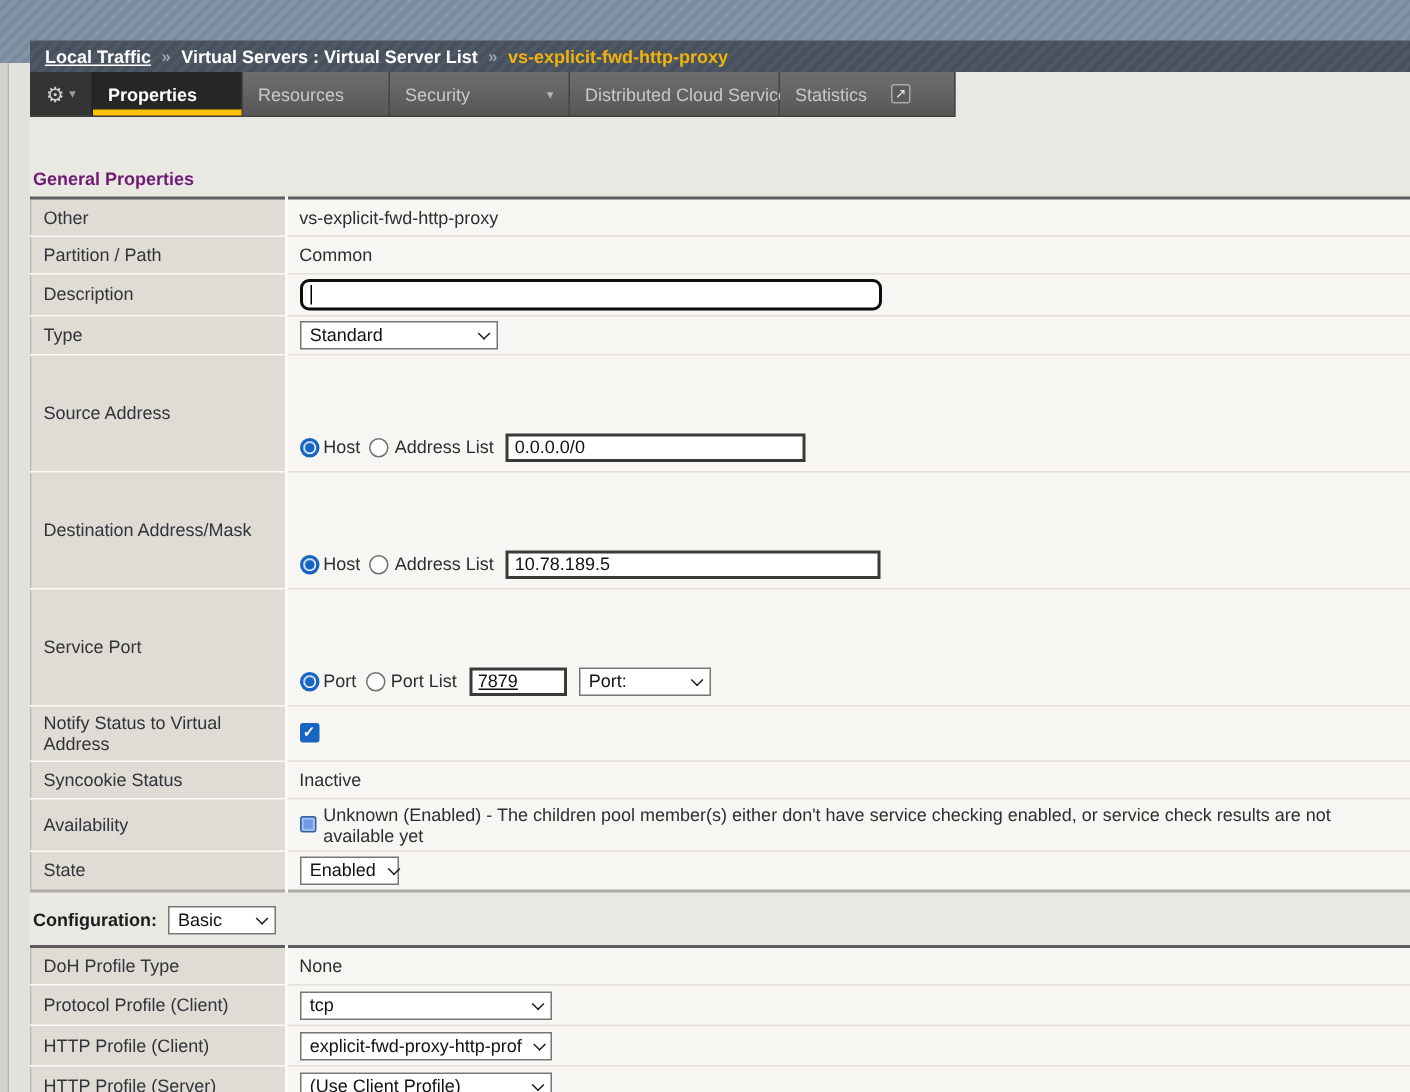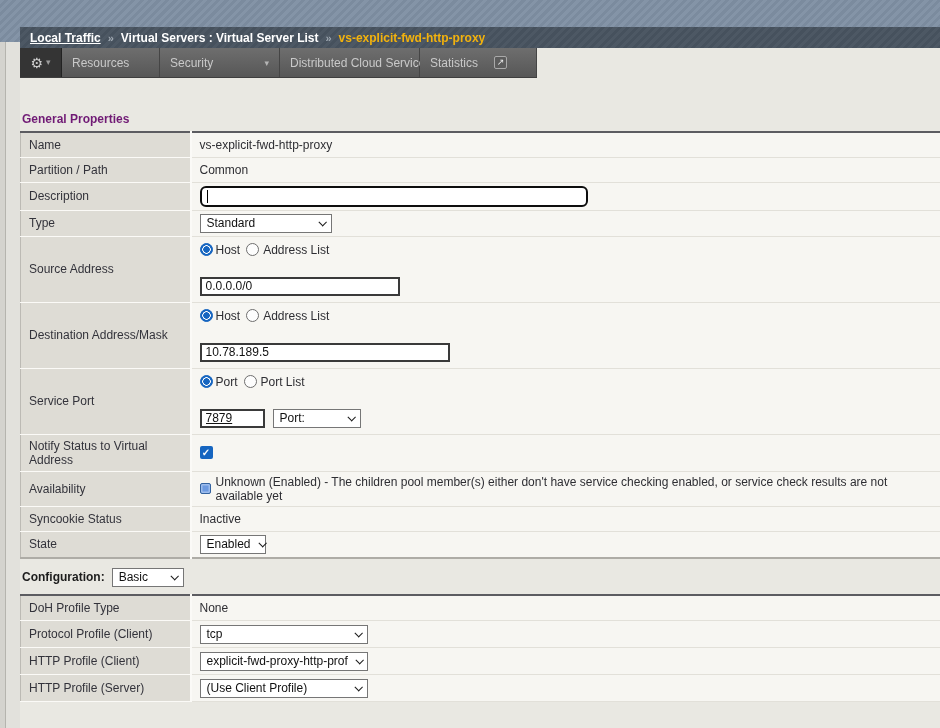--- a/index.html
+++ b/index.html
@@ -75,21 +75,21 @@
   td.lbl {
     width: 170px; background: #dedcd5; padding: 4px 8px;
     border-bottom: 1px solid #fbfaf7; border-right: 2px solid #fbfaf7;
     color: #33333b;
   }
   td.val {
     background: #f7f6f2; padding: 3px 8px; border-bottom: 1px solid #e2e0d9;
   }
   tr { height: 25px; }
   table.gp-end { border-bottom: 2px solid #aeaca6; }
-  .stack { display: flex; flex-direction: column; gap: 20px; padding: 3px 0; }
+  .stack { display: flex; gap: 8px; padding: 3px 0; margin-top: 46px; }
   .inline { display: flex; align-items: center; gap: 6px; }
   
   .txt {
     height: 19px; border: 2px solid #3a3a3a; background: #fff; font-family: inherit;
     font-size: 12px; padding: 0 4px; color: #111;
   }
   .txt.focused {
     border: 2px solid #0d0d0d; border-radius: 6px; height: 21px;
     background-image: linear-gradient(#000, #000);
     background-repeat: no-repeat; background-size: 1px 13px; background-position: 5px 2px;
@@ -132,20 +132,23 @@
     <span class="bc-sep">»</span>
     <span class="bc-cur">vs-explicit-fwd-http-proxy</span>
   </div>
 </div>
 
 <div class="tabbar">
   <div class="gear-cell">
     <span class="gear-glyph">⚙</span>
     <span class="gear-arrow">▾</span>
   </div>
+  <div class="tab active" style="width:100px">
+    <span>Properties</span>
+  </div>
   <div class="tab" style="width:98px">
     <span>Resources</span>
   </div>
   <div class="tab" style="width:120px">
     <span>Security</span>
     <span class="tab-arrow">▾</span>
   </div>
   <div class="tab" style="width:140px">
     <span>Distributed Cloud Services</span>
   </div>
@@ -157,21 +160,21 @@
 
 <div class="left-rail"></div>
 
 <div class="content">
 
   <div class="section-heading">General Properties</div>
 
   <table class="props gp-end">
     <tbody>
         <tr>
-      <td class="lbl">Name</td>
+      <td class="lbl">Other</td>
       <td class="val"><span>vs-explicit-fwd-http-proxy</span></td>
     </tr>
     <tr>
       <td class="lbl">Partition / Path</td>
       <td class="val"><span>Common</span></td>
     </tr>
     <tr style="height:26px">
       <td class="lbl">Description</td>
       <td class="val">
         <input class="txt focused" style="width: 388px;" value="">
@@ -245,32 +248,32 @@
           </div>
         </div>
       </td>
     </tr>
     <tr style="height:24px">
       <td class="lbl">Notify Status to Virtual Address</td>
       <td class="val">
         <span class="checkbox">✓</span>
       </td>
     </tr>
+    <tr>
+      <td class="lbl">Syncookie Status</td>
+      <td class="val"><span>Inactive</span></td>
+    </tr>
     <tr style="height:24px">
       <td class="lbl">Availability</td>
       <td class="val">
         <div class="inline" style="gap:5px">
           <span class="status-square"></span>
           <span class="avail-text">Unknown (Enabled) - The children pool member(s) either don't have service checking enabled, or service check results are not available yet</span>
         </div>
       </td>
-    </tr>
-    <tr>
-      <td class="lbl">Syncookie Status</td>
-      <td class="val"><span>Inactive</span></td>
     </tr>
     <tr>
       <td class="lbl">State</td>
       <td class="val">
         <span class="sel" style="width:66px">
           <span>Enabled</span>
               <i class="chev"></i>
         </span>
       </td>
     </tr>

